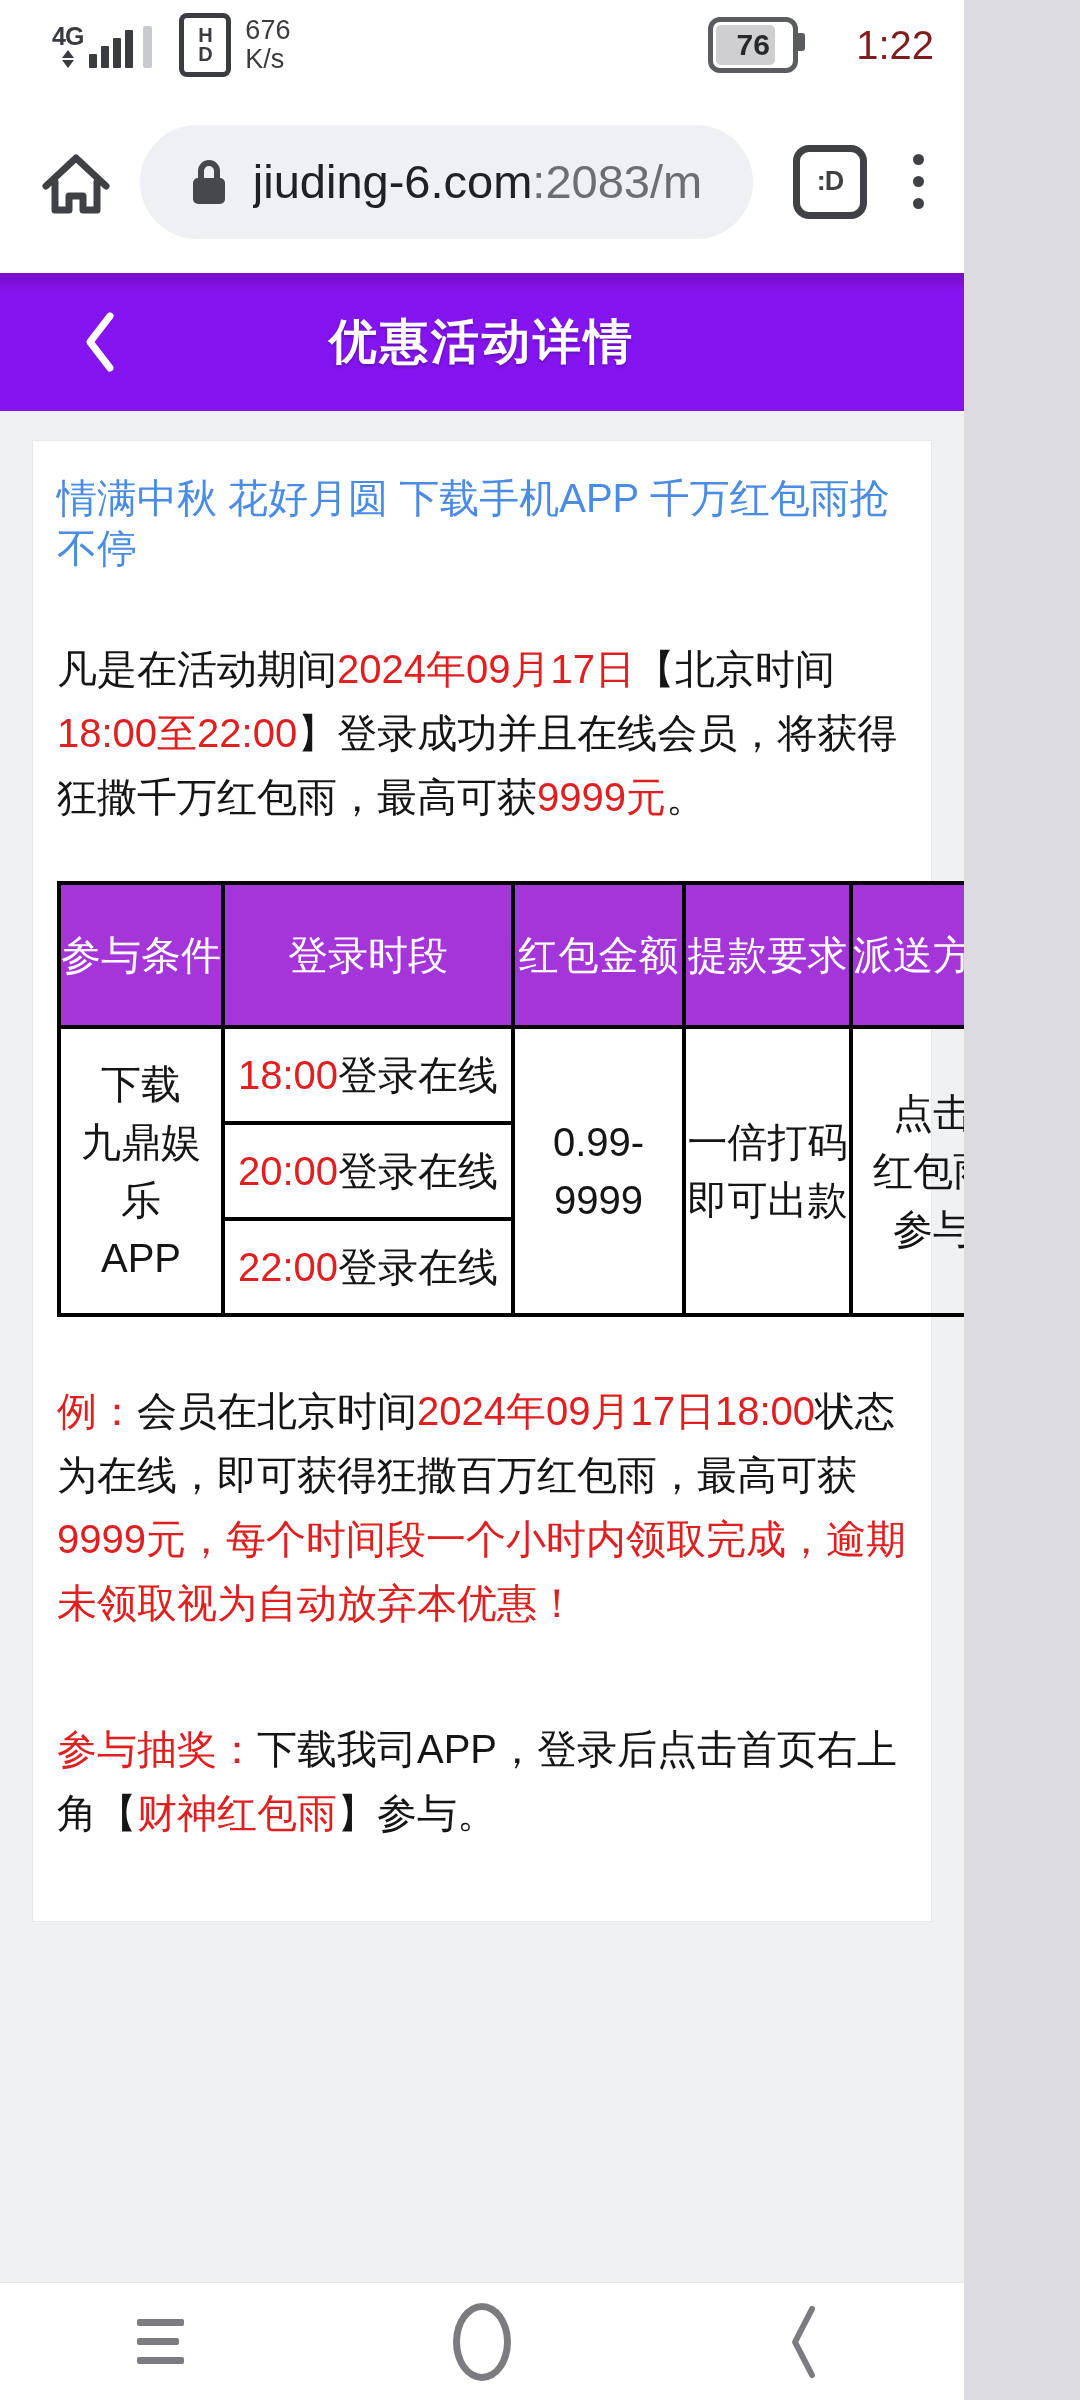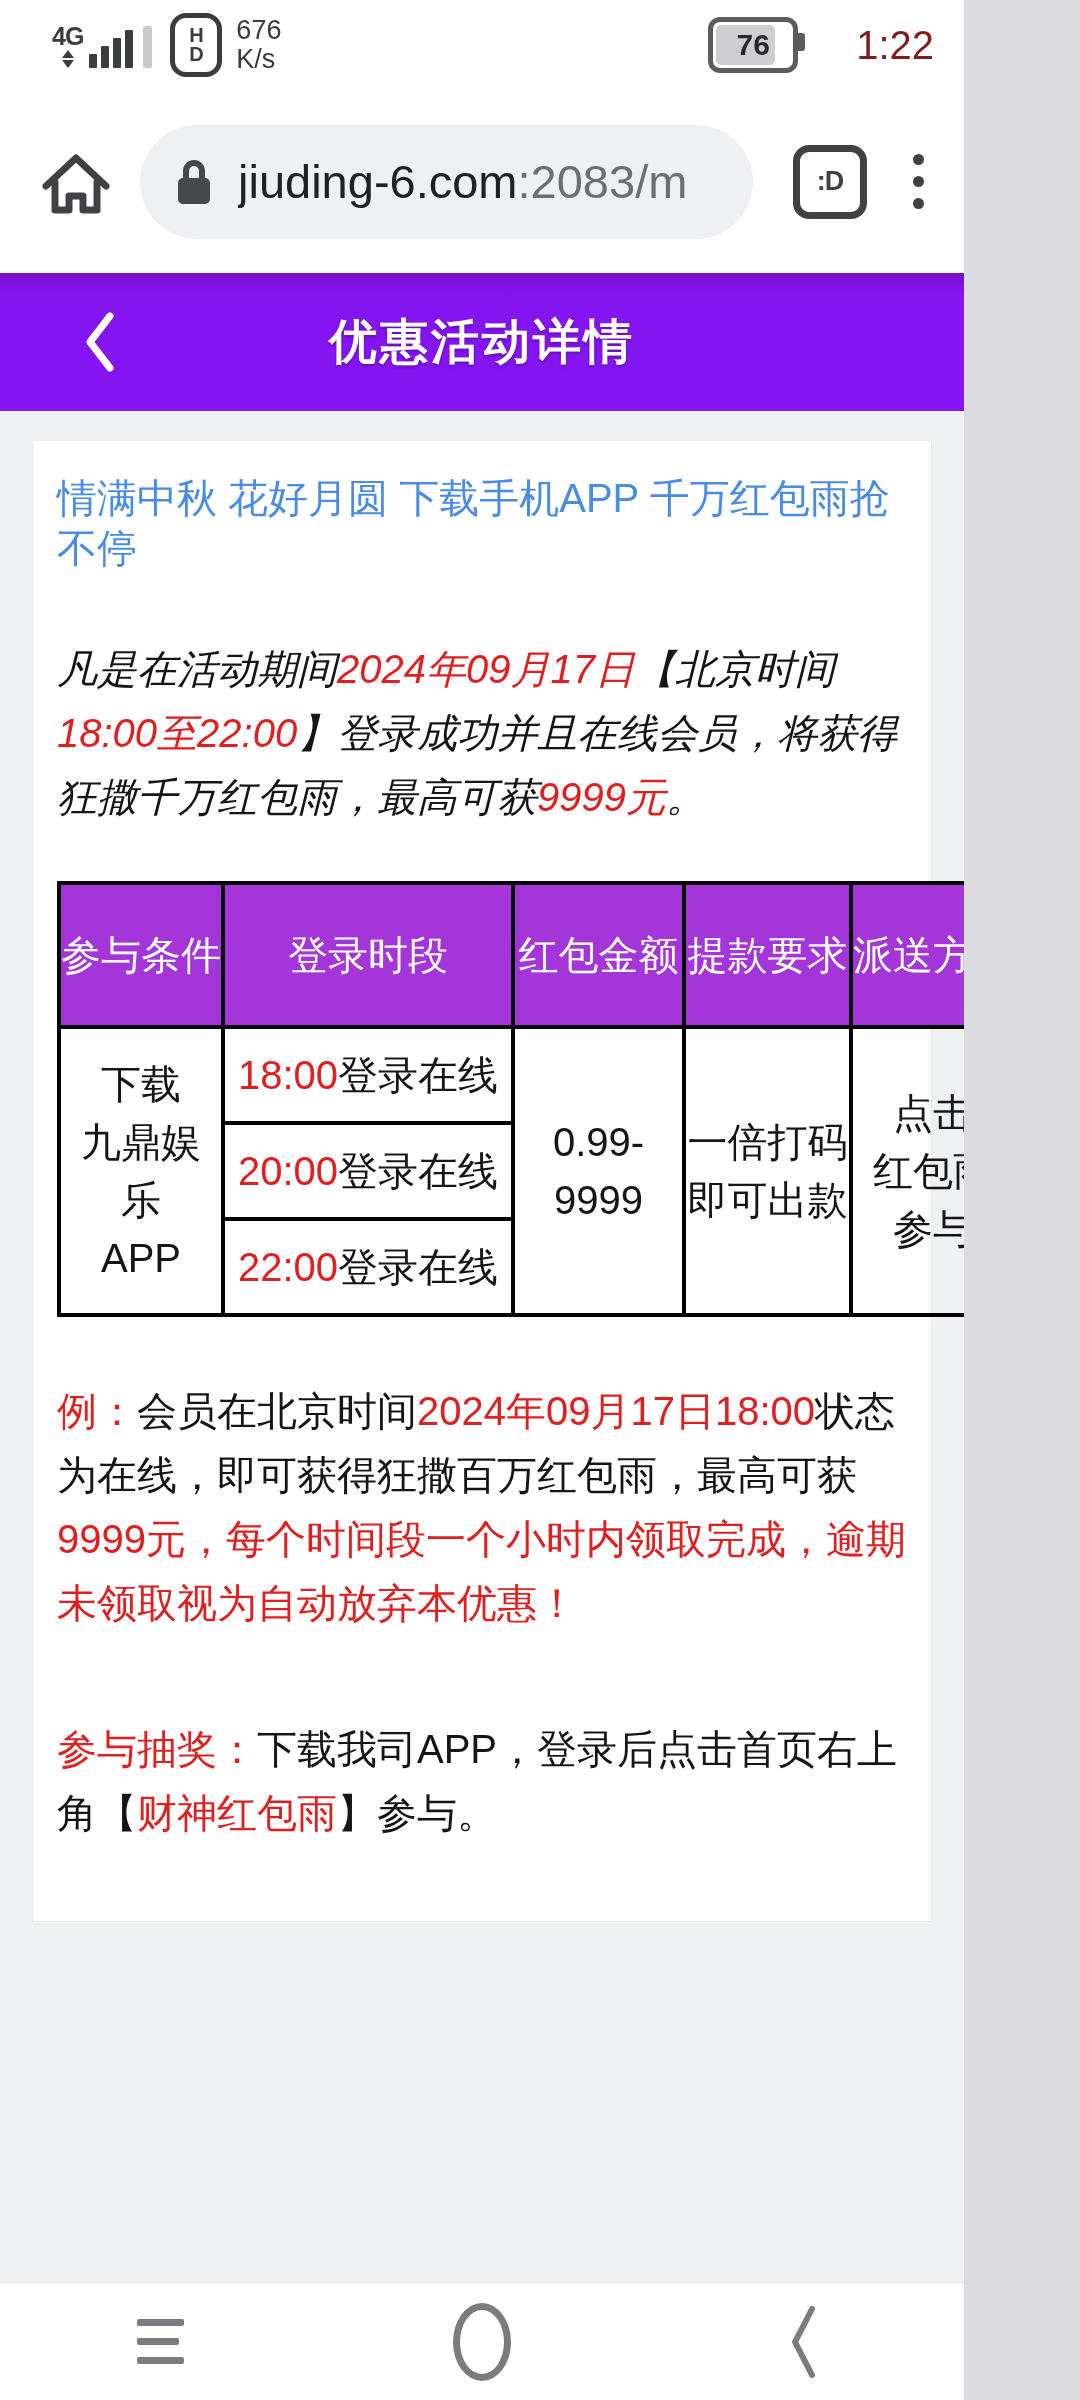--- a/index.html
+++ b/index.html
@@ -14,56 +14,56 @@
   .sig-wrap{display:flex;align-items:flex-end;gap:6px;}
   .sig-left{display:flex;flex-direction:column;align-items:center;line-height:1;}
   .sig-net{font-size:25px;font-weight:bold;color:#3a3c40;letter-spacing:-1px;}
   .sig-arrows{display:flex;flex-direction:column;align-items:center;margin-top:1px;}
   .tri-up{width:0;height:0;border-left:6px solid transparent;border-right:6px solid transparent;border-bottom:8px solid #3a3c40;}
   .tri-dn{width:0;height:0;border-left:6px solid transparent;border-right:6px solid transparent;border-top:8px solid #3a3c40;margin-top:2px;}
   .bars{display:flex;align-items:flex-end;gap:4px;height:46px;}
   .bars i{display:block;width:8px;background:#3a3c40;border-radius:1px;}
   .bars i.b1{height:14px}.bars i.b2{height:22px}.bars i.b3{height:30px}.bars i.b4{height:38px}
   .bar-grey{width:9px;height:42px;background:#c9cacd;border-radius:2px;margin-left:4px;}
-  .hd-box{width:42px;height:54px;border:5px solid #3a3c40;border-radius:16px;margin-left:18px;
+  .hd-box{width:42px;height:54px;border:5px solid #3a3c40;border-radius:8px;margin-left:27px;
           display:flex;align-items:center;justify-content:center;}
   .hd-box span{display:block;width:20px;font-size:20px;line-height:19px;font-weight:bold;color:#3a3c40;word-break:break-all;text-align:center;}
   .speed{margin-left:14px;font-size:27px;line-height:29px;color:#3a3c40;}
   .sb-right{margin-left:auto;display:flex;align-items:center;gap:42px;}
   .battery{width:80px;height:46px;border:5px solid #5a5c60;border-radius:12px;position:relative;display:flex;align-items:center;justify-content:center;}
   .battery::after{content:"";position:absolute;right:-12px;top:11px;width:7px;height:18px;background:#5a5c60;border-radius:0 3px 3px 0;}
   .battery .fill{position:absolute;left:3px;top:3px;bottom:3px;width:74%;background:#cfcfd2;border-radius:5px;}
   .battery b{position:relative;font-size:30px;font-weight:600;color:#26282b;z-index:1;}
   .clock{font-size:40px;color:#7f1d1d;margin-left:16px;}
   
   .toolbar{height:183px;background:#fff;display:flex;align-items:center;padding:0 34px 0 38px;flex:none;}
   .home-ic{width:76px;height:76px;flex:none;}
   .omnibox{flex:1;height:114px;background:#eef0f3;border-radius:57px;margin:0 40px 0 26px;
-           display:flex;align-items:center;padding:0 36px;overflow:hidden;min-width:0;}
+           display:flex;align-items:center;padding:0 36px;overflow:hidden;min-width:0;justify-content:center;}
   .lock-ic{flex:none;width:36px;height:48px;}
   .url{margin-left:26px;font-size:47px;white-space:nowrap;overflow:hidden;min-width:0;}
   .url .u-main{color:#202124;}
   .url .u-suffix{color:#6b6e73;}
   .tabs-btn{width:60px;height:60px;border:7px solid #3f4145;border-radius:16px;flex:none;
             display:flex;align-items:center;justify-content:center;}
   .tabs-btn span{font-size:27px;font-weight:bold;color:#3f4145;letter-spacing:-1px;}
   .menu-btn{margin-left:40px;display:flex;flex-direction:column;gap:11px;padding:6px;flex:none;}
   .menu-btn i{width:11px;height:11px;border-radius:50%;background:#3f4145;display:block;}
   
   .app-header{height:138px;flex:none;position:relative;display:flex;align-items:center;justify-content:center;
               background:linear-gradient(180deg,#7910cf 0px,#7910cf 6px,#8414f0 18px,#8414f0 100%);}
   .app-header .back{position:absolute;left:70px;top:0;bottom:0;display:flex;align-items:center;padding:0 10px;}
   .app-title{color:#fff;font-size:48px;font-weight:bold;letter-spacing:3px;text-shadow:0 2px 3px rgba(0,0,0,.25);}
   
   .page-body{flex:1;background:#f0f1f3;padding:29px 32px 18px;overflow:hidden;}
   .card{background:#fff;border:1px solid #e8e9eb;padding:32px 24px 36px;}
   .headline{font-size:40px;line-height:50px;color:#4a8be4;text-decoration:none;display:block;}
   .badge{display:inline-block;margin-top:56px;background:#a435d8;color:#fff;font-size:40px;line-height:1;padding:10px 20px 13px;}
   .para{font-size:40px;line-height:64px;color:#151515;}
-  .p-intro{margin-top:64px;font-style:italic;}
+  .p-intro{margin-top:64px;}
   .p-example{margin-top:62px;}
   .p-join{margin-top:82px;}
   .seg-red{color:#e02020;}
   .seg-black{color:#151515;}
   
   table.promo{border-collapse:collapse;table-layout:fixed;width:956px;margin-top:52px;}
   .promo th,.promo td{border:4px solid #000;text-align:center;vertical-align:middle;padding:0;font-size:40px;}
   .promo thead th{background:#a435d8;color:#fff;font-weight:400;height:140px;white-space:nowrap;}
   .promo thead th:first-child{white-space:normal;line-height:58px;}
   .promo tbody td{height:92px;color:#151515;line-height:58px;}

